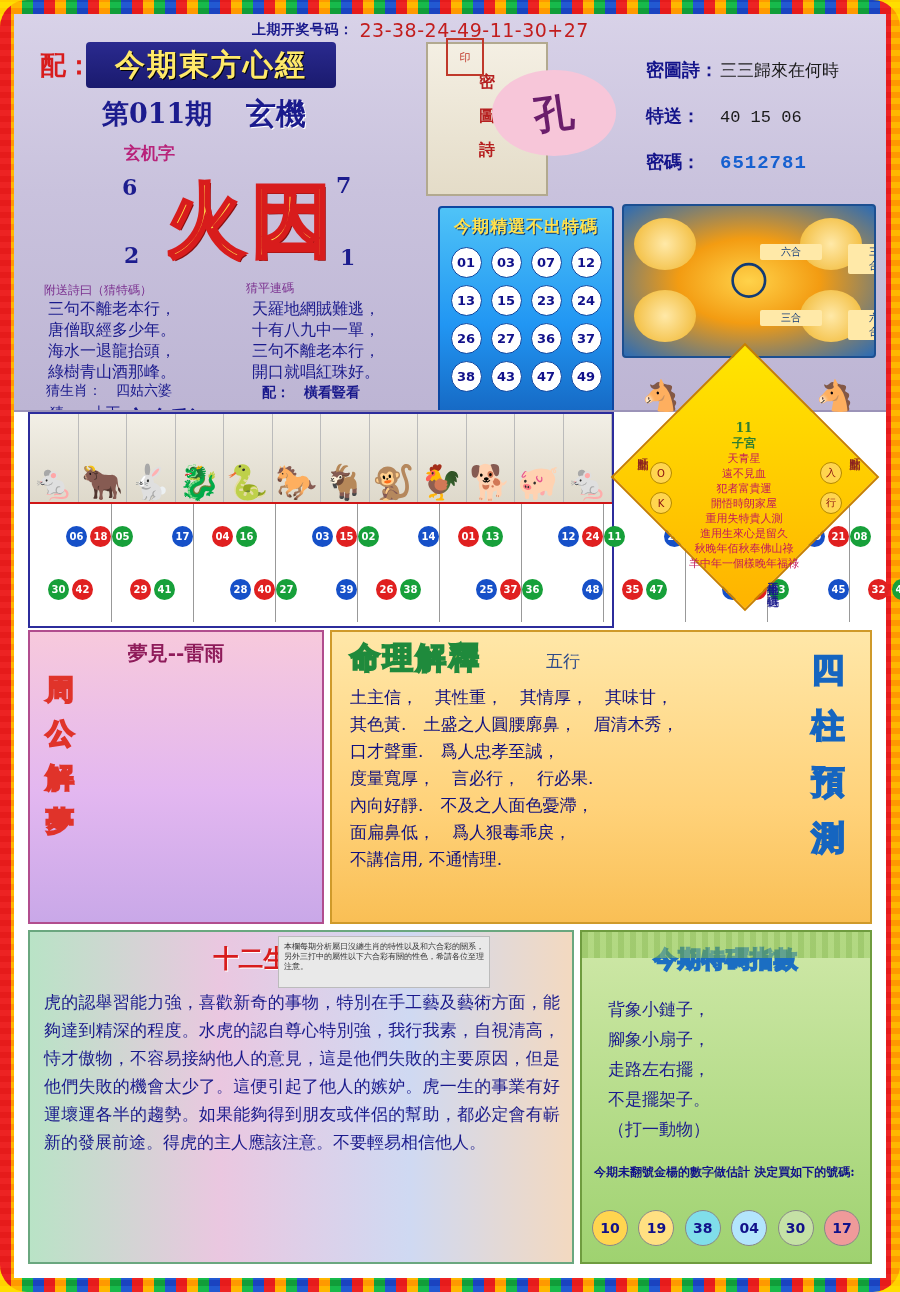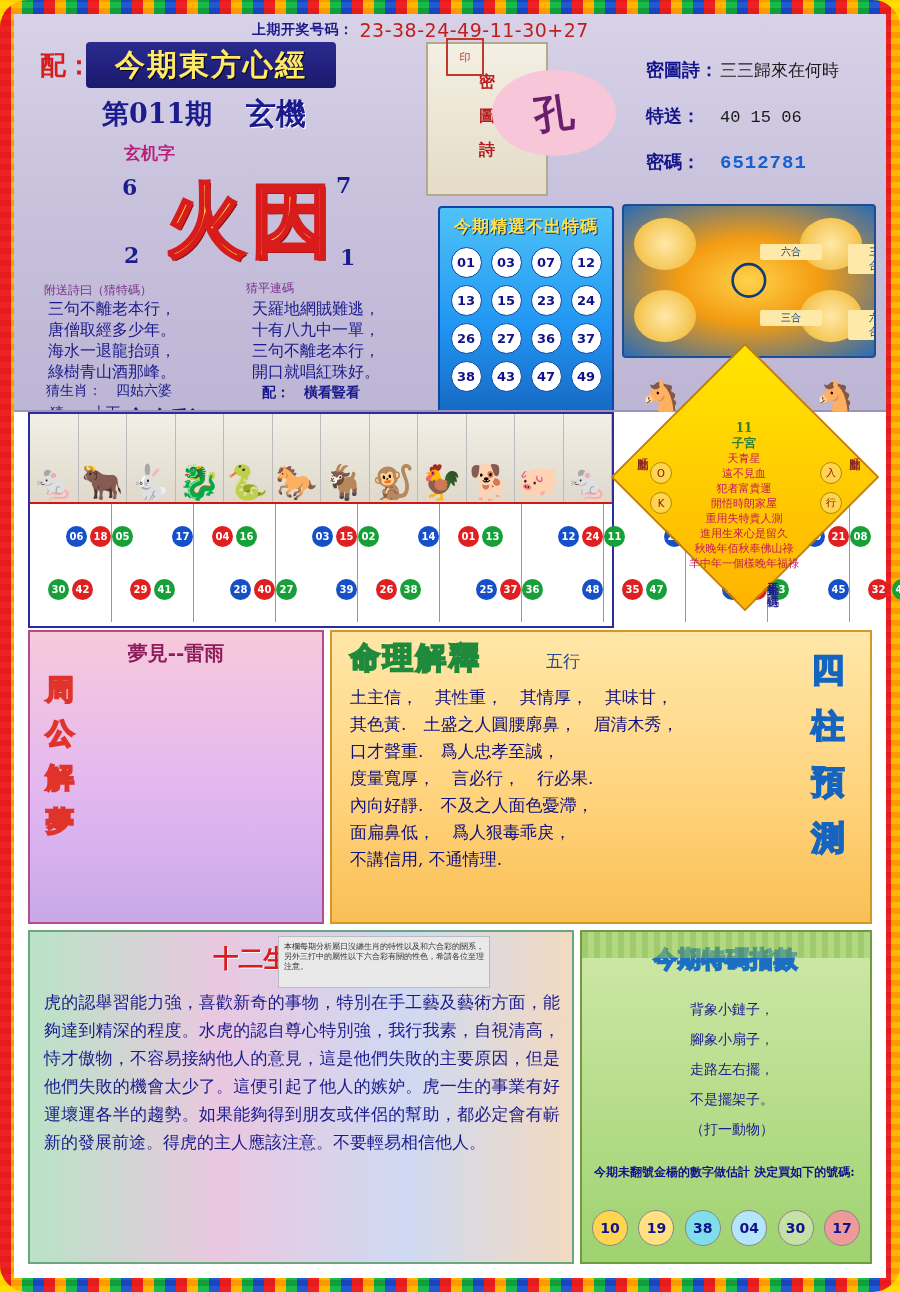--- a/index.html
+++ b/index.html
@@ -316,21 +316,21 @@
     border:2px solid #6f9c3f;
   }
   .idx-title{
     text-align:center;margin-top:12px;font-size:23px;font-weight:bold;color:#ffe24a;
     -webkit-text-stroke:2px #1b6ec2;
     font-family:"DejaVu Serif","Liberation Serif",serif;letter-spacing:1px;
   }
   .idx-riddle{
     position:absolute;left:26px;top:62px;right:14px;
     font-family:"DejaVu Serif","Liberation Serif",serif;
-    font-size:14px;line-height:30px;color:#1b1b8e;text-align:center;
+    font-size:17px;line-height:30px;color:#1b1b8e;
   }
   .idx-note{
     position:absolute;left:12px;top:232px;right:10px;
     font-size:12px;line-height:16px;color:#11118a;font-weight:bold;
     font-family:"DejaVu Serif","Liberation Serif",serif;
   }
   .idx-balls{
     position:absolute;left:10px;bottom:16px;right:10px;
     display:flex;justify-content:space-between;
   }

